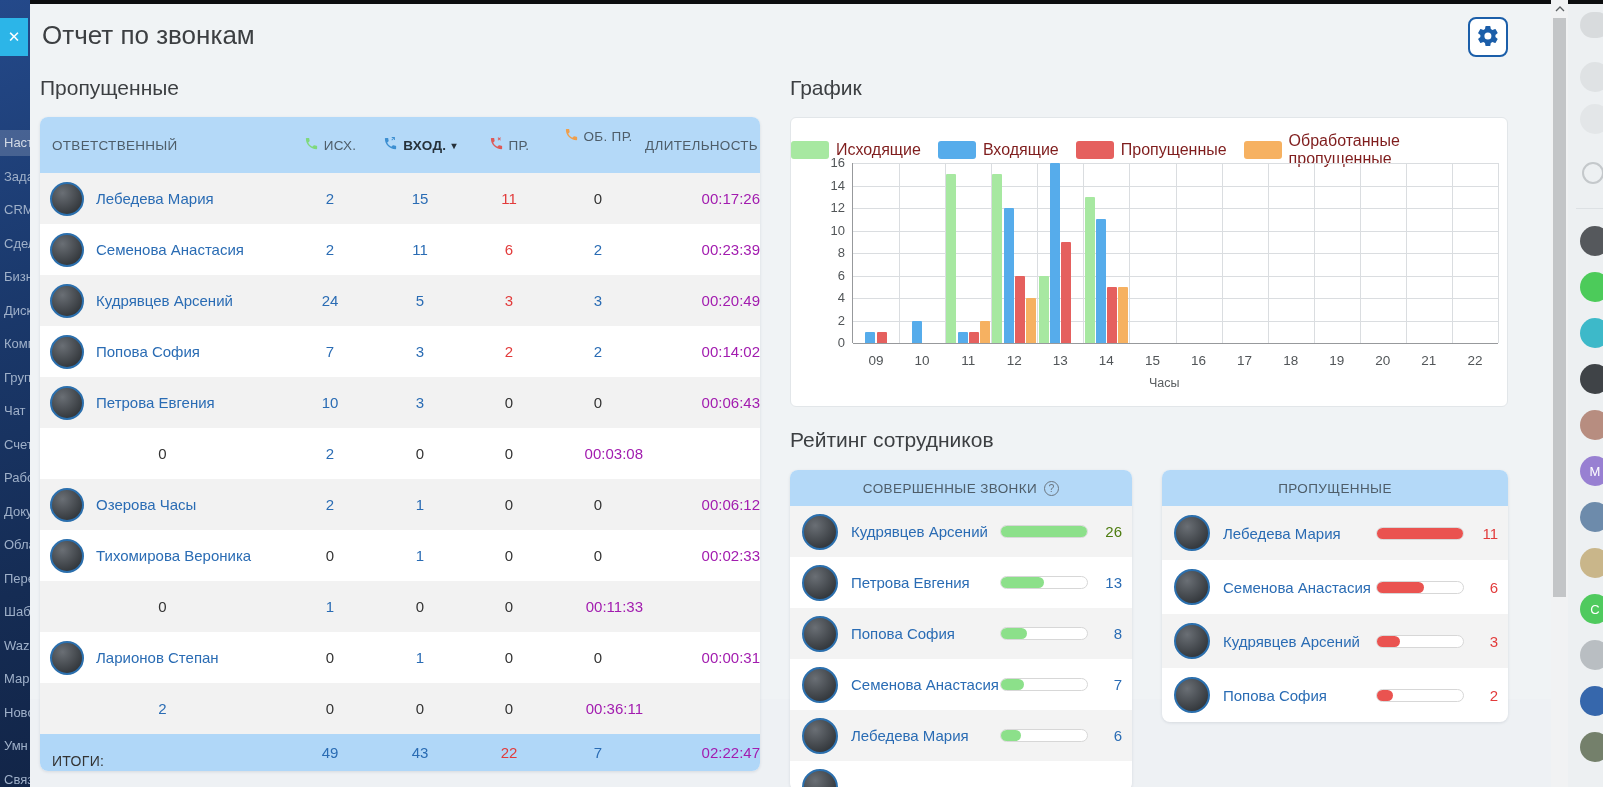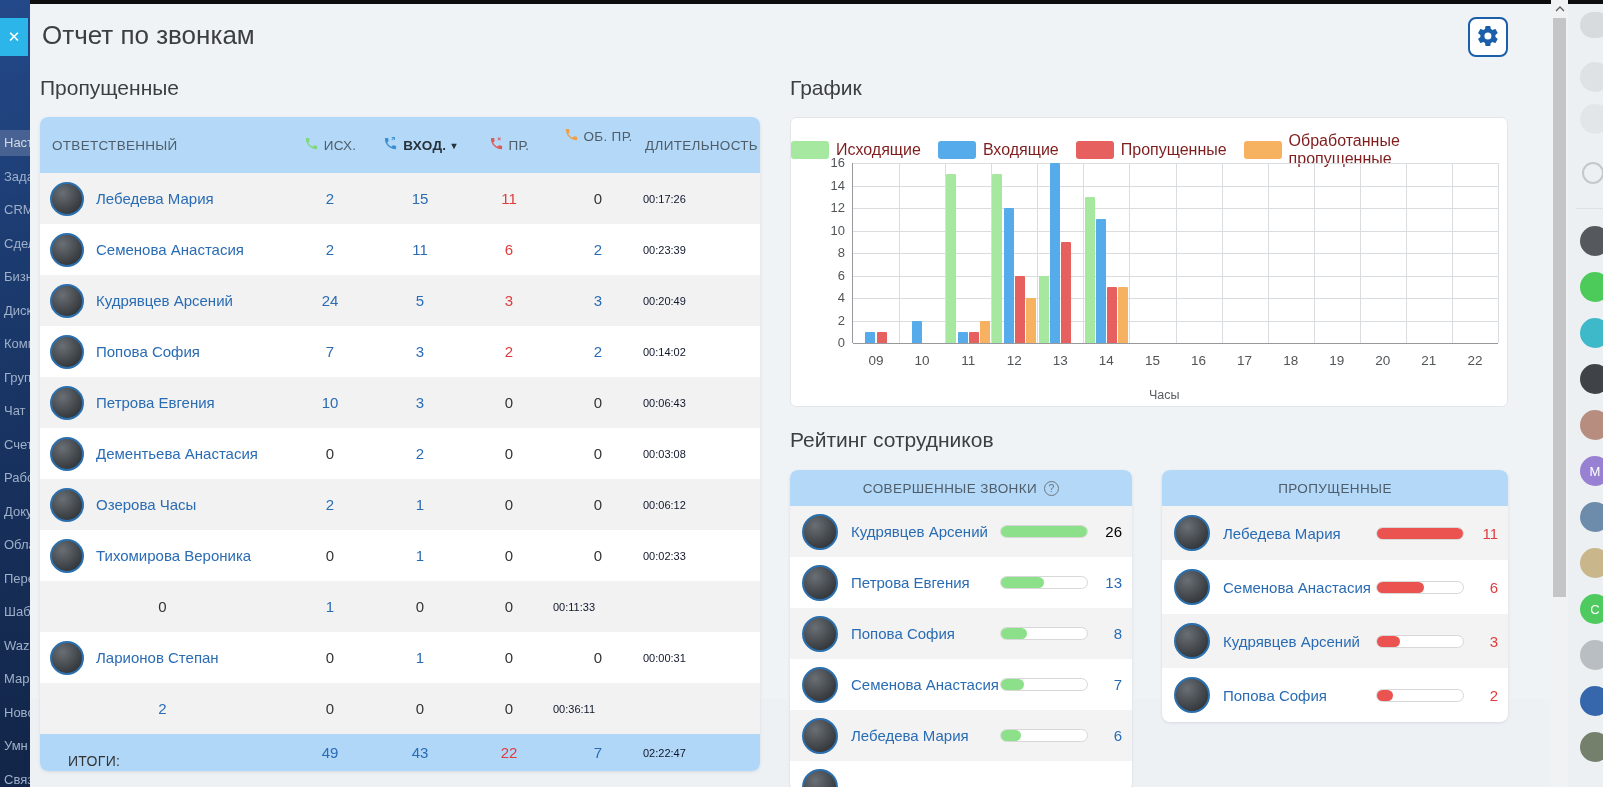--- a/index.html
+++ b/index.html
@@ -38,22 +38,22 @@
   .caret{font-size:10px;color:#26313a;}
   .t-row{height:51px;cursor:pointer;}
   .t-row.stripe{background:#f2f2f2;}
   .t-row.totals{height:37px;background:#b0d7f8;cursor:default;}
   .name-cell{display:flex;align-items:center;padding-left:10px;gap:12px;}
   .avatar{width:34px;height:34px;border-radius:50%;border:2px solid #2b6fad;flex:0 0 auto;
     background:radial-gradient(circle at 35% 30%,#6a6f75,#23272b);}
   .user-link{font-size:15px;color:#2a6cb4;text-decoration:none;white-space:nowrap;}
   .num{font-size:15px;text-align:center;}
   .n-blue{color:#2a6cb4;} .n-dark{color:#333;} .n-red{color:#e23b3b;}
-  .dur{font-size:11px;color:#0f172a;text-align:left;}
-  .totals-label{font-size:14px;color:#333;padding-left:28px;letter-spacing:.3px;margin-top:16px;}
+  .dur{font-size:15px;color:#a21caf;text-align:right;}
+  .totals-label{font-size:14px;color:#333;padding-left:12px;letter-spacing:.3px;margin-top:16px;}
 
   
   .chart-card{position:absolute;left:760px;top:113px;width:718px;height:290px;background:#fff;border:1px solid #e2e6e9;
     border-radius:6px;}
   .legend{position:absolute;left:0;top:14px;width:100%;display:flex;justify-content:center;gap:17px;}
   .legend-item{display:flex;align-items:center;gap:7px;cursor:pointer;}
   .legend-swatch{width:38px;height:18px;border-radius:3px;}
   .legend-label{font-size:16px;color:#7f1d1d;}
   .plot{position:absolute;left:62px;top:45px;width:645px;height:180px;}
   .gl-h{position:absolute;left:0;width:100%;height:1px;background:#dadde0;}
@@ -229,24 +229,20 @@
               <span class="avatar"></span>
               <a class="user-link" href="#">Петрова Евгения</a>
             </div>
             <div class="num n-blue">10</div>
             <div class="num n-blue">3</div>
             <div class="num n-dark">0</div>
             <div class="num n-dark">0</div>
             <div class="dur">00:06:43</div>
           </div>
           <div class="t-grid t-row">
-            <div class="name-cell">
-              <span class="avatar"></span>
-              <a class="user-link" href="#">Дементьева Анастасия</a>
-            </div>
             <div class="num n-dark">0</div>
             <div class="num n-blue">2</div>
             <div class="num n-dark">0</div>
             <div class="num n-dark">0</div>
             <div class="dur">00:03:08</div>
           </div>
           <div class="t-grid t-row stripe">
             <div class="name-cell">
               <span class="avatar"></span>
               <a class="user-link" href="#">Озерова Часы</a>
@@ -389,38 +385,38 @@
           <div class="xlab" style="left: 292.357px; top: 235px;">14</div>
           <div class="xlab" style="left: 338.429px; top: 235px;">15</div>
           <div class="xlab" style="left: 384.5px; top: 235px;">16</div>
           <div class="xlab" style="left: 430.571px; top: 235px;">17</div>
           <div class="xlab" style="left: 476.643px; top: 235px;">18</div>
           <div class="xlab" style="left: 522.714px; top: 235px;">19</div>
           <div class="xlab" style="left: 568.786px; top: 235px;">20</div>
           <div class="xlab" style="left: 614.857px; top: 235px;">21</div>
           <div class="xlab" style="left: 660.929px; top: 235px;">22</div>
         </div>
-      <div class="xaxis-title" style="left:358px;top:270px;">Часы</div>
+      <div class="xaxis-title" style="left:358px;top:258px;">Часы</div>
     </div>
 
     <h2 class="section-title" style="left:760px;top:424px;">Рейтинг сотрудников</h2>
 
     <div class="rating-card" style="left:760px;top:466px;width:342px;height:321px;">
       <div class="rating-head">
         <span>СОВЕРШЕННЫЕ ЗВОНКИ</span>
         <span class="help-icon">?</span>
       </div>
       <div id="completed-rows">
           <div class="r-row stripe" style="height: 51px;">
             <span class="avatar"></span>
             <a class="r-name" href="#">Кудрявцев Арсений</a>
             <div class="r-bar">
               <div class="r-fill" style="width: 86px; background: rgb(140, 224, 138);"></div>
             </div>
-            <div class="r-val" style="color: #000000;">26</div>
+            <div class="r-val" style="color: #4d7c0f;">26</div>
           </div>
           <div class="r-row" style="height: 51px;">
             <span class="avatar"></span>
             <a class="r-name" href="#">Петрова Евгения</a>
             <div class="r-bar">
               <div class="r-fill" style="width: 43px; background: rgb(140, 224, 138);"></div>
             </div>
             <div class="r-val" style="color: rgb(42, 108, 180);">13</div>
           </div>
           <div class="r-row stripe" style="height: 51px;">

